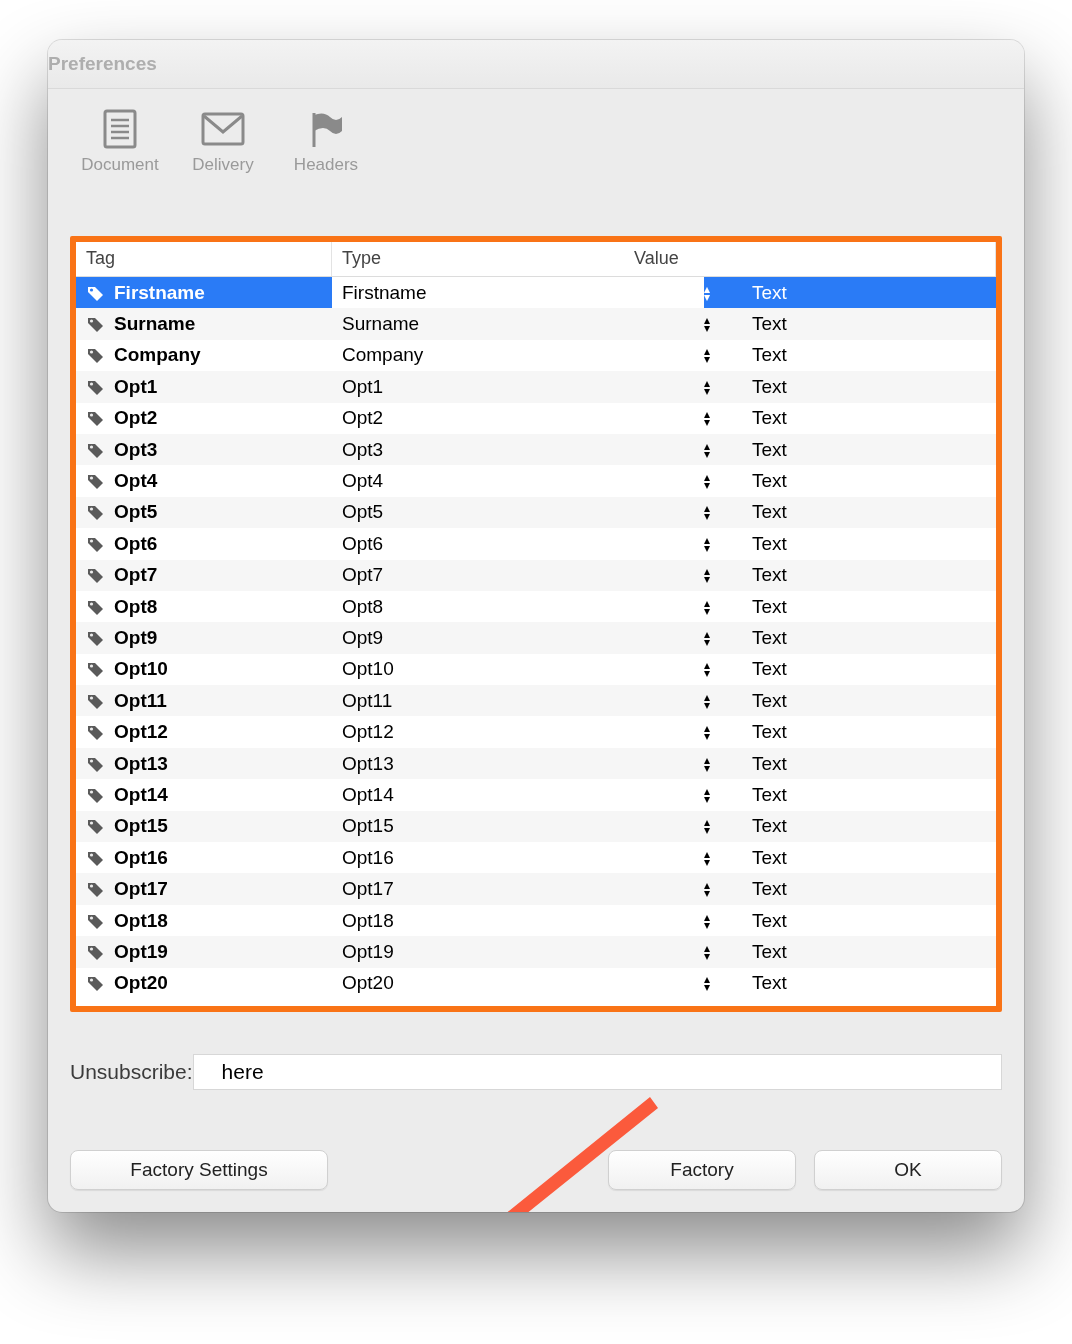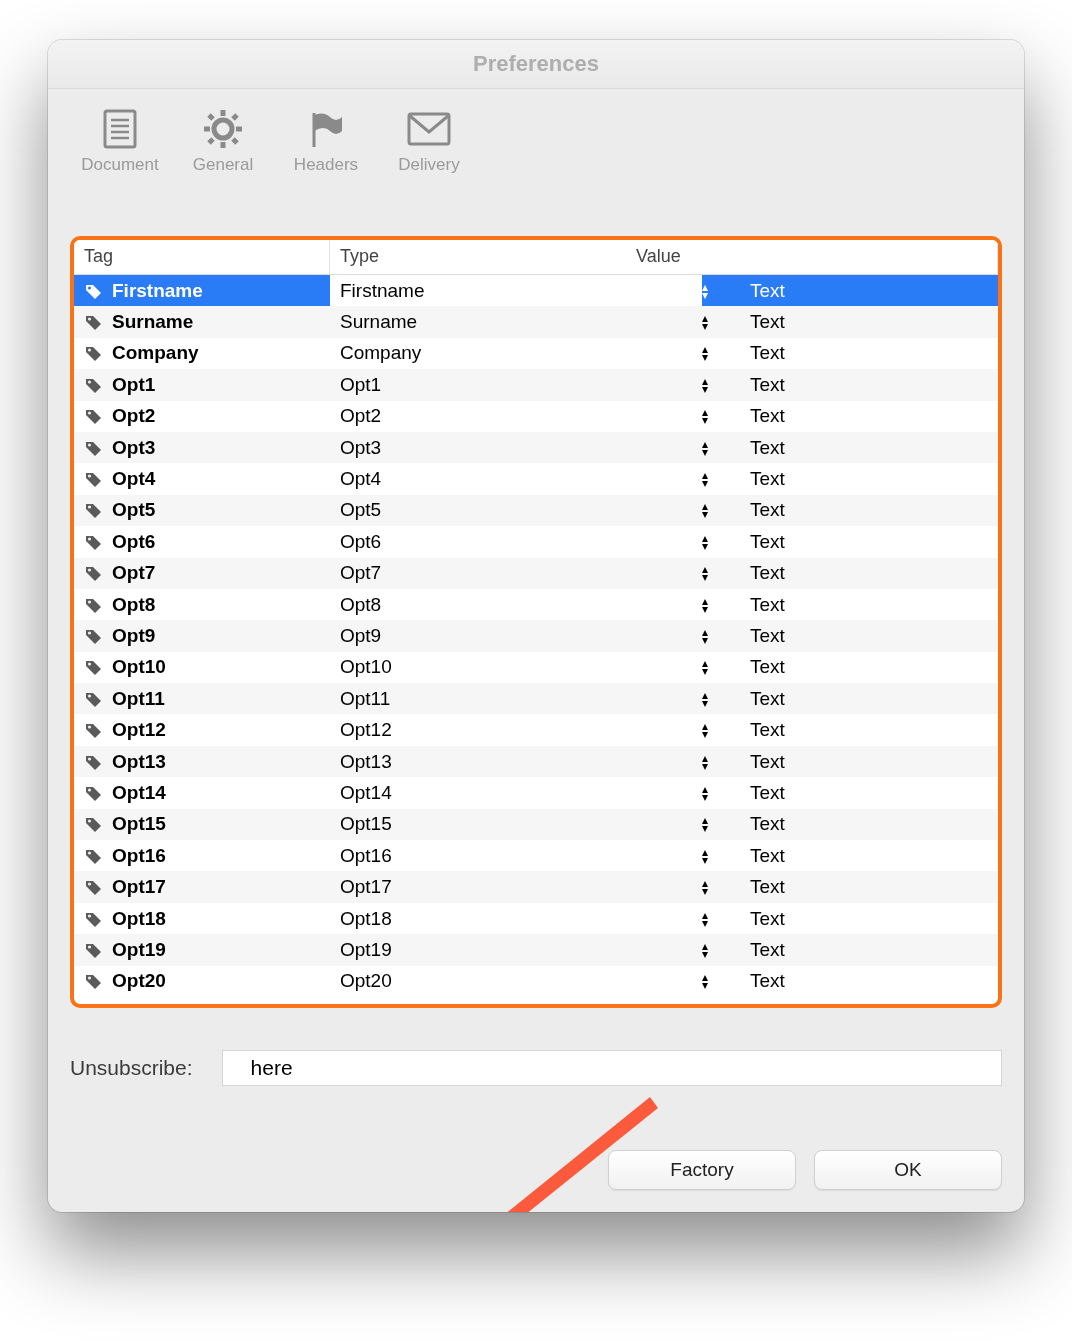--- a/index.html
+++ b/index.html
@@ -4,42 +4,42 @@
 <style>
   html,body{margin:0;padding:0;background:#fff;font-family:-apple-system,BlinkMacSystemFont,"Helvetica Neue",Arial,sans-serif;}
   .stage{width:1072px;height:1344px;position:relative;}
   .window{
     position:absolute;left:48px;top:40px;width:976px;height:1172px;
     background:#ececec;border-radius:14px;
     box-shadow:0 40px 80px rgba(0,0,0,.45),0 0 0 1px rgba(0,0,0,.12);
     overflow:hidden;
   }
   .titlebar{
-    height:48px;line-height:48px;text-align:center;
-    font-size:22px;font-weight:700;color:#aeaeae;
+    height:48px;line-height:48px;
+    font-size:19px;font-weight:700;color:#aeaeae;
     border-bottom:1px solid #d9d9d9;
     background:linear-gradient(#f3f3f3,#e9e9e9);
   }
   .toolbar{
     display:flex;gap:7px;padding:10px 24px 0 24px;align-items:flex-start;
     background:#ececec;
   }
   .tbitem{
     width:96px;text-align:center;font-size:17px;color:#9a9a9a;
     padding:6px 0 10px 0;border-radius:8px;cursor:default;
   }
   .tbitem .ico{height:48px;display:flex;align-items:center;justify-content:center;}
   .tbitem.sel{background:#e0e0e0;}
   .tbitem .lbl{margin-top:2px;}
   svg{display:block;}
   .content{
     position:absolute;left:22px;right:22px;top:196px;bottom:22px;
   }
   .table{
-    border:4px solid #f97316;background:#fff;border-radius:10px;
+    border:6px solid #f97316;background:#fff;border-radius:2px;
     height:764px;overflow:hidden;display:flex;flex-direction:column;
   }
   .thead{
     display:flex;height:34px;font-size:18px;color:#444;
     background:#fff;border-bottom:1px solid #dcdcdc;
   }
   .thead .th{padding:6px 10px;border-right:1px solid #e3e3e3;box-sizing:border-box;}
   .th.tag{width:256px;}
   .th.val{width:372px;}
   .th.typ{flex:1;border-right:none;}
@@ -56,21 +56,21 @@
   .valcell{width:372px;}
   .typcell{flex:1;position:relative;}
   .tagicon{margin-right:8px;flex:0 0 auto;}
   .updown{
     position:absolute;left:0;top:50%;transform:translateY(-50%);
     font-size:12px;line-height:8px;color:#000;
   }
   .row.sel .updown{color:#fff;}
   .typcell .tval{margin-left:38px;}
   .below{
-    margin-top:42px;display:flex;align-items:center;gap:29px;
+    margin-top:42px;display:flex;align-items:center;gap:0;
     font-size:21px;color:#3b3b3b;
   }
   .unsubinput{
     flex:1;height:36px;border:1px solid #d7d7d7;background:#fff;
     font-size:21px;padding:0 28px;box-sizing:border-box;
   }
   .buttons{
     position:absolute;left:0;right:0;bottom:0;display:flex;
     gap:18px;align-items:center;
   }
@@ -104,61 +104,41 @@
               <rect x="2" y="2" width="30" height="36" rx="2" fill="none" stroke="#8a8a8a" stroke-width="3"></rect>
               <line x1="8" y1="11" x2="26" y2="11" stroke="#8a8a8a" stroke-width="2.5"></line>
               <line x1="8" y1="17" x2="26" y2="17" stroke="#8a8a8a" stroke-width="2.5"></line>
               <line x1="8" y1="23" x2="26" y2="23" stroke="#8a8a8a" stroke-width="2.5"></line>
               <line x1="8" y1="29" x2="26" y2="29" stroke="#8a8a8a" stroke-width="2.5"></line>
             </svg>
         </div>
         <div class="lbl">Document</div>
       </div>
 
+
+
       <div class="tbitem">
         <div class="ico">
-          <svg width="42" height="42" viewBox="0 0 42 42">
-              <g fill="#8a8a8a">
-                <circle cx="21" cy="21" r="9" fill="none" stroke="#8a8a8a" stroke-width="5"></circle>
-                <g stroke="#8a8a8a" stroke-width="5">
-                  <line x1="21" y1="2" x2="21" y2="8"></line>
-                  <line x1="21" y1="34" x2="21" y2="40"></line>
-                  <line x1="2" y1="21" x2="8" y2="21"></line>
-                  <line x1="34" y1="21" x2="40" y2="21"></line>
-                  <line x1="7" y1="7" x2="11" y2="11"></line>
-                  <line x1="31" y1="31" x2="35" y2="35"></line>
-                  <line x1="35" y1="7" x2="31" y2="11"></line>
-                  <line x1="11" y1="31" x2="7" y2="35"></line>
-                </g>
-              </g>
+          <svg width="44" height="34" viewBox="0 0 44 34">
+              <rect x="2" y="2" width="40" height="30" rx="2" fill="none" stroke="#8a8a8a" stroke-width="3"></rect>
+              <polyline points="3,4 22,20 41,4" fill="none" stroke="#8a8a8a" stroke-width="3"></polyline>
             </svg>
         </div>
-        <div class="lbl">General</div>
+        <div class="lbl">Delivery</div>
       </div>
-
 
       <div class="tbitem">
         <div class="ico">
           <svg width="40" height="40" viewBox="0 0 40 40">
               <line x1="8" y1="4" x2="8" y2="38" stroke="#8a8a8a" stroke-width="3"></line>
               <path d="M8 6 Q18 2 24 8 Q30 14 36 8 L36 22 Q30 28 24 22 Q18 16 8 22 Z" fill="#8a8a8a"></path>
             </svg>
         </div>
         <div class="lbl">Headers</div>
       </div>
-
-      <div class="tbitem">
-        <div class="ico">
-          <svg width="44" height="34" viewBox="0 0 44 34">
-              <rect x="2" y="2" width="40" height="30" rx="2" fill="none" stroke="#8a8a8a" stroke-width="3"></rect>
-              <polyline points="3,4 22,20 41,4" fill="none" stroke="#8a8a8a" stroke-width="3"></polyline>
-            </svg>
-        </div>
-        <div class="lbl">Delivery</div>
-      </div>
     </div>
 
     <div class="content">
       <div class="table">
         <div class="thead">
           <div class="th tag">Tag</div>
           <div class="th typ">Type</div>
           <div class="th val">Value</div>
         </div>
         <div class="tbody" id="tbody">
@@ -578,20 +558,21 @@
             </div>
           </div>
       </div>
 
       <div class="below">
         <span>Unsubscribe:</span>
         <input class="unsubinput" value="here" style="">
       </div>
 
       <div class="buttons">
+        <div class="btn" style="min-width:220px">Factory Settings</div>
         <div class="spacer"></div>
         <div class="btn">Factory</div>
         <div class="btn">OK</div>
       </div>
 
       <svg class="arrow" viewBox="0 0 240 240">
         <defs></defs>
         <g transform="rotate(0)">
           <polygon points="0,210 60,170 48,192 230,45 238,56 55,203 70,223" fill="#fb5a3c"></polygon>
         </g>

